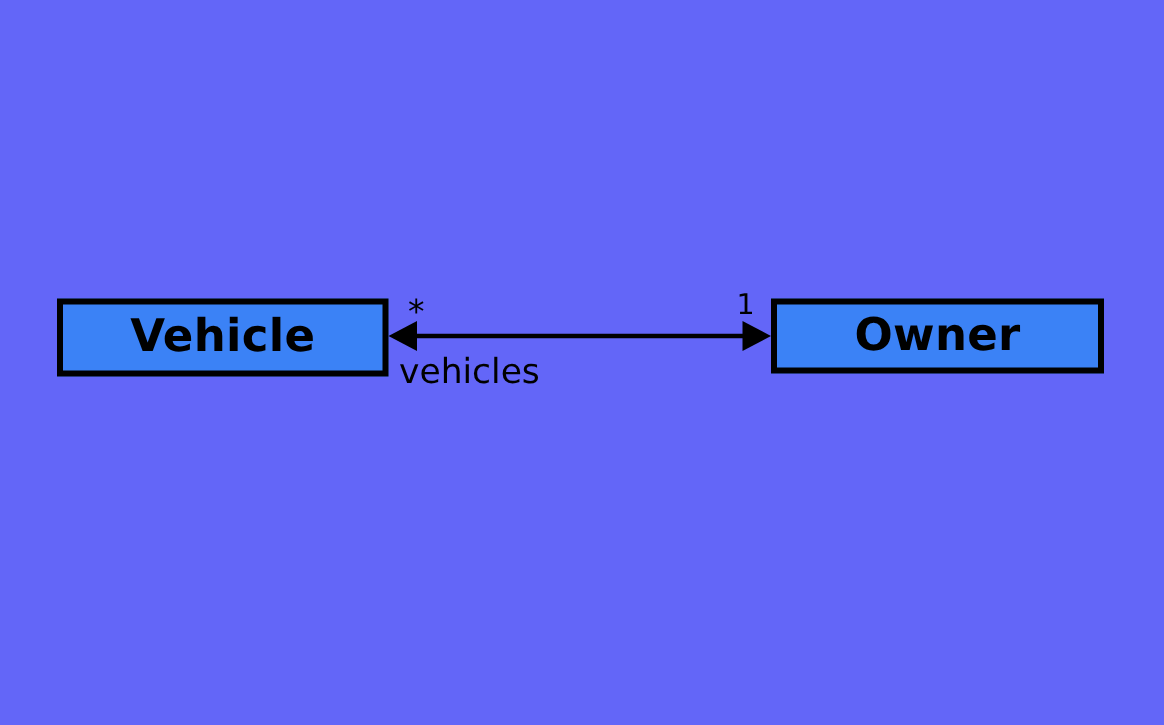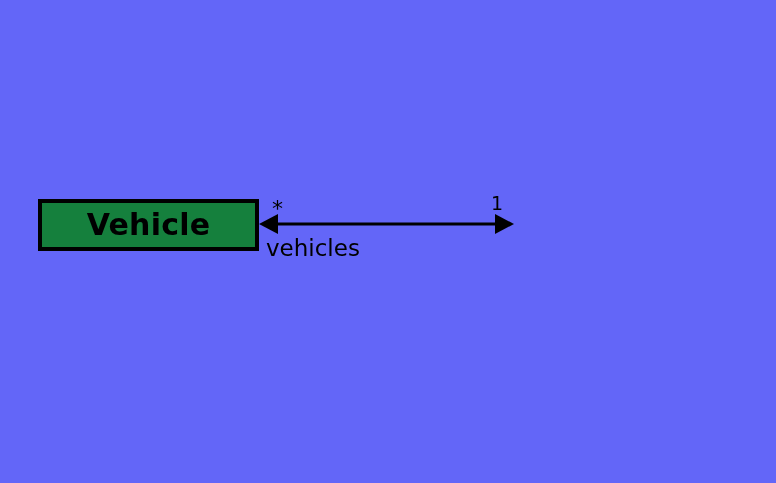--- a/index.html
+++ b/index.html
@@ -16,21 +16,21 @@
     position: relative;
     width: 776px;
     height: 483px;
     background: #6366f8;
   }
 
   
   .class-box {
     position: absolute;
     box-sizing: border-box;
-    background: #15803d;
+    background: #3b82f6;
     border: 4px solid #000000;
     display: flex;
     align-items: center;
     justify-content: center;
   }
   .class-name {
     font-size: 30px;
     font-weight: bold;
     color: #000000;
     letter-spacing: 0.2px;
@@ -94,20 +94,23 @@
 </style>
 </head>
 <body>
 
 <div id="canvas">
 
   <div class="class-box" id="box-vehicle">
     <span class="class-name">Vehicle</span>
   </div>
 
+  <div class="class-box" id="box-owner">
+    <span class="class-name">Owner</span>
+  </div>
 
   <svg id="association" viewBox="0 0 776 483" width="776" height="483">
 
     <line x1="268" y1="224" x2="506" y2="224" stroke="#000000" stroke-width="3"></line>
 
     <polygon points="259,224 278,214 278,234" fill="#000000"></polygon>
 
     <polygon points="514,224 495,214 495,234" fill="#000000"></polygon>
   </svg>
 

